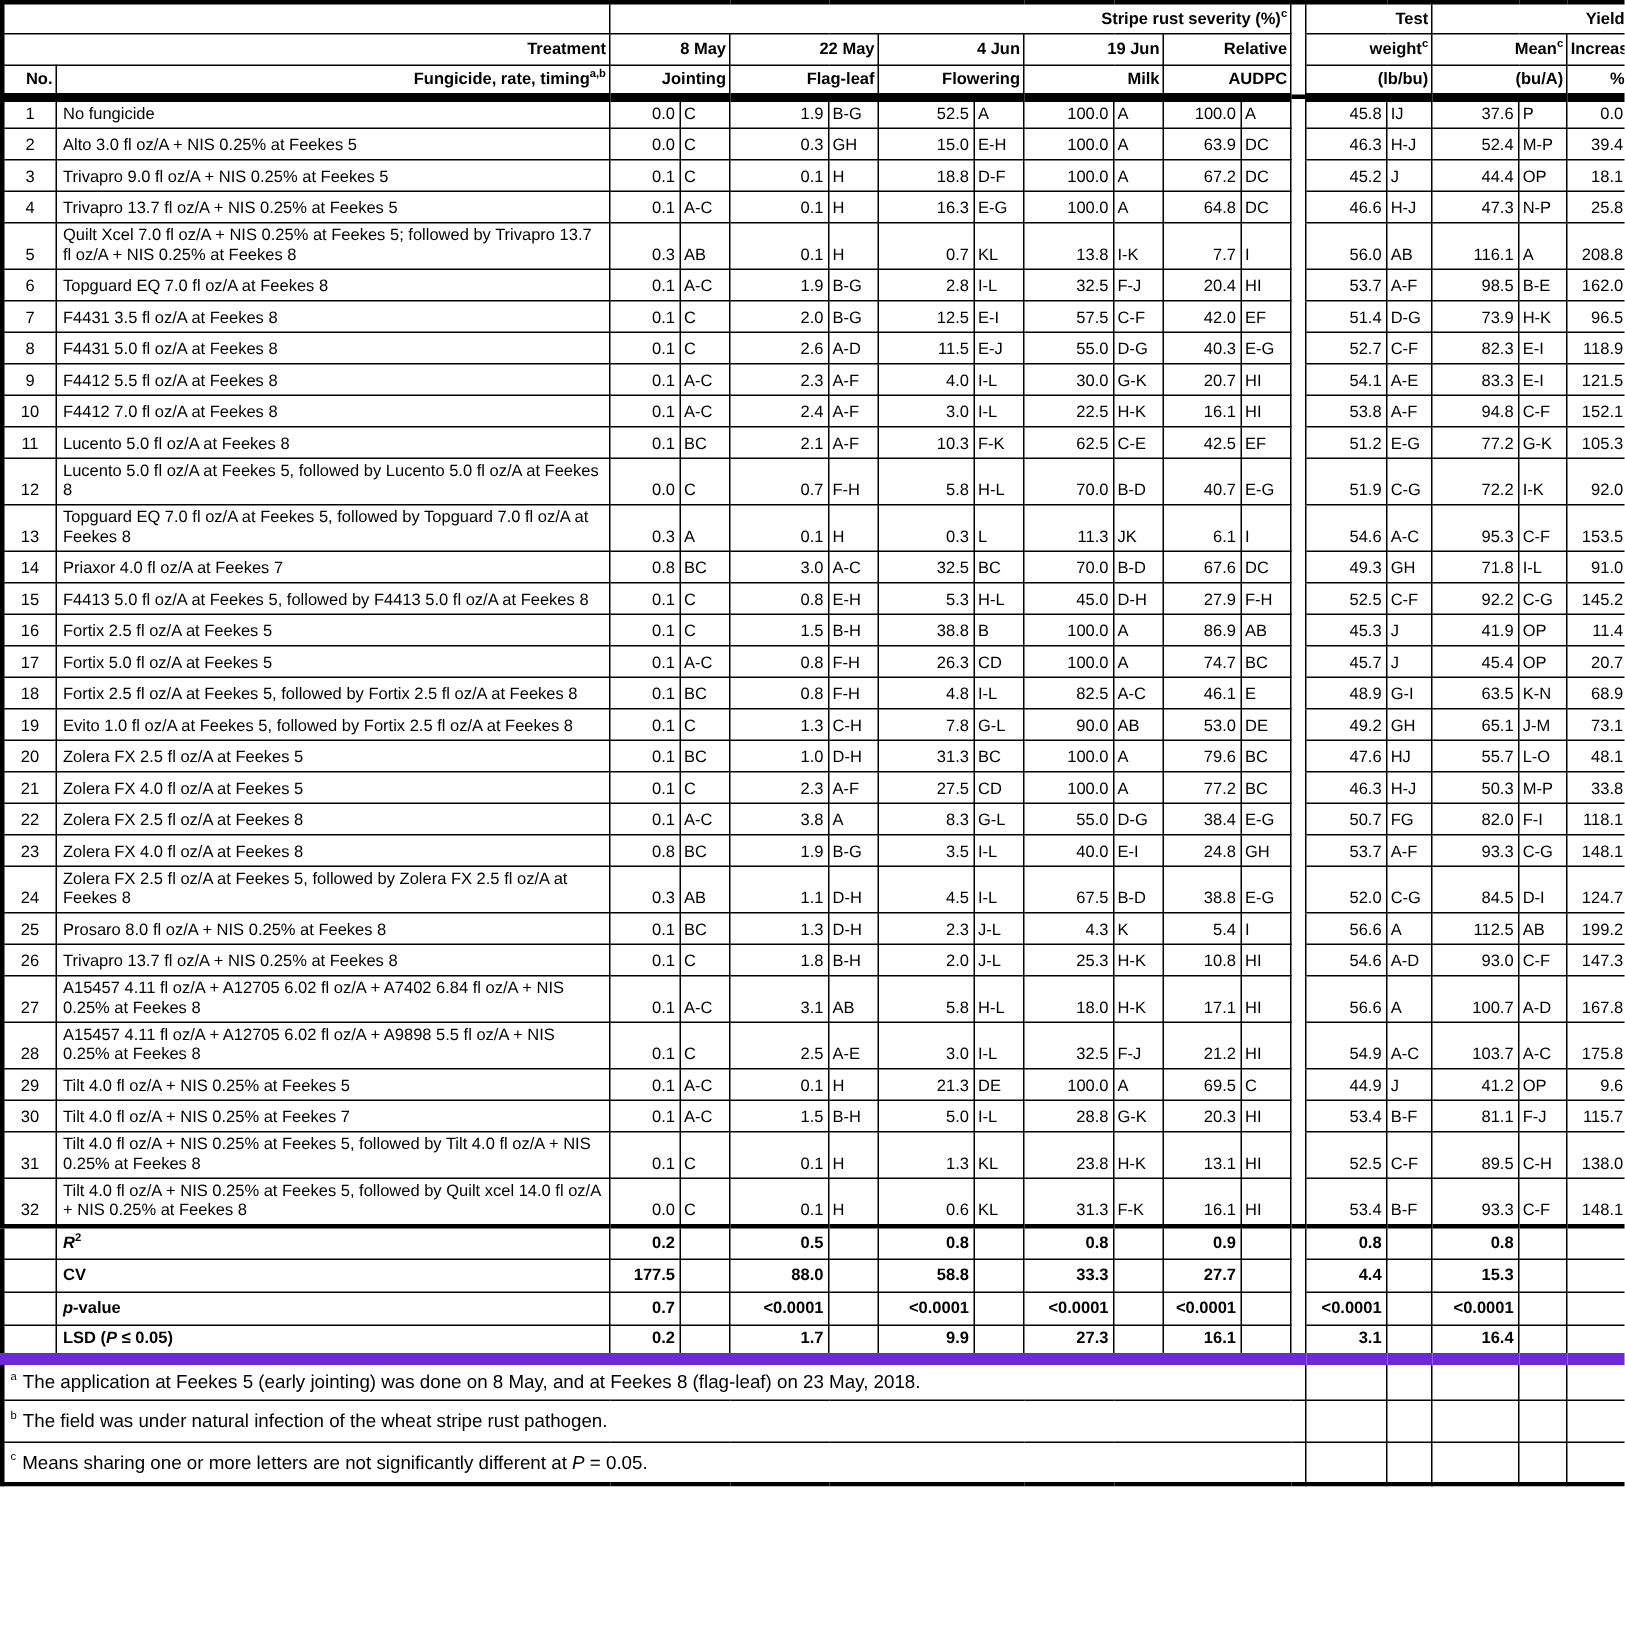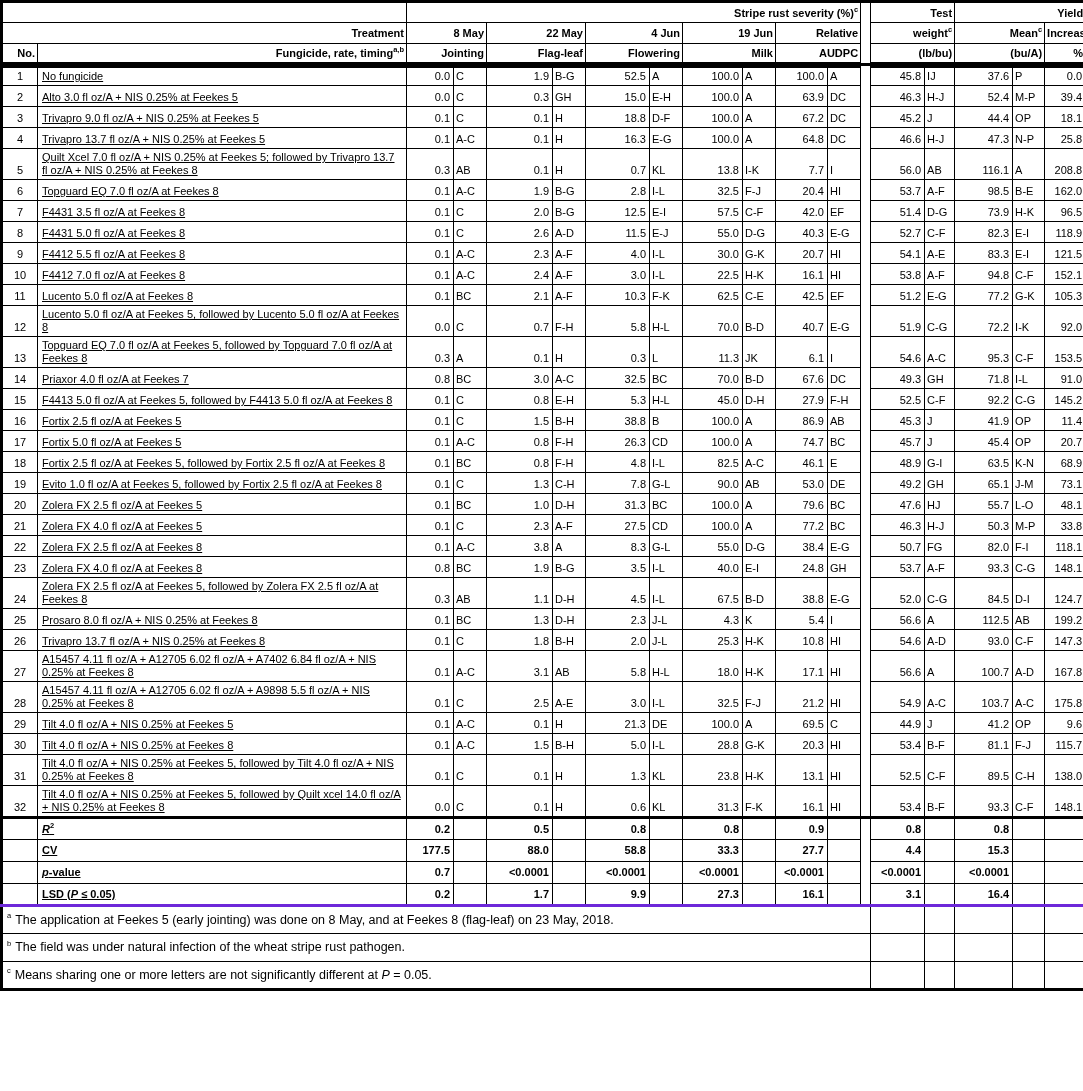--- a/index.html
+++ b/index.html
@@ -5,32 +5,32 @@
   * { box-sizing: border-box; }
   html, body { margin: 0; padding: 0; background: #ffffff; }
   body { width: 1083px; font-family: "Liberation Sans", sans-serif; color: #000; }
   table { border-collapse: collapse; table-layout: fixed; width: 1083px; border: 3px solid #000; }
   th, td { border: 1px solid #000; overflow: hidden; }
   thead th { font-size: 11px; font-weight: bold; text-align: right; height: 21px; padding: 0 2px; vertical-align: middle; white-space: nowrap; }
   th.treat { text-align: right; padding-left: 4px; }
   sup { font-size: 7.5px; line-height: 0; }
   tbody td { font-size: 11px; height: 21px; line-height: 13px; padding: 2px 3px; vertical-align: bottom; }
   td.no  { text-align: center; padding-left: 1px; padding-right: 1px; }
-  td.desc{ text-align: left; padding-left: 4px; white-space: normal; text-decoration: underline; }
+  td.desc{ text-align: left; padding-left: 4px; white-space: normal; }
   td.v   { text-align: right; white-space: nowrap; }
   td.l   { text-align: left; padding-left: 2px; white-space: nowrap; }
   td.inc { text-align: right; white-space: nowrap; }
   .sp    { border-top: none; border-bottom: none; }
   tr.h3 th { border-bottom: 6px solid #000000; }
   tr.h3 .sp { border-bottom: 3px solid #000; }
   tr.stats td { font-weight: bold; height: 22px; vertical-align: middle; }
   tr.stats-first td { border-top: 3px solid #000; margin-top: 36px; }
   tr.fnote td { font-size: 12.5px; height: 28px; vertical-align: middle; text-align: left; padding-left: 4px; font-weight: normal; white-space: normal; }
   tr.fnote td sup { margin-right: 4px; }
-  tr.fnote-first td { border-top: 3px solid #6d28d9; }
+  tr.fnote-first td { border-top: 8px solid #6d28d9; }
 </style>
 </head>
 <body>
 
 <table>
   <colgroup>
     <col style="width:36px">
       <col style="width:369px">
     <col style="width:47px">
       <col style="width:33px">
@@ -659,21 +659,21 @@
         <td class="l">C</td>
         <td class="sp"></td>
         <td class="v">44.9</td>
         <td class="l">J</td>
         <td class="v">41.2</td>
         <td class="l">OP</td>
         <td class="inc">9.6</td>
       </tr>
       <tr>
         <td class="no">30</td>
-        <td class="desc">Tilt 4.0 fl oz/A + NIS 0.25% at Feekes 8</td>
+        <td class="desc">Tilt 4.0 fl oz/A + NIS 0.25% at Feekes 7</td>
         <td class="v">0.1</td>
         <td class="l">A-C</td>
         <td class="v">1.5</td>
         <td class="l">B-H</td>
         <td class="v">5.0</td>
         <td class="l">I-L</td>
         <td class="v">28.8</td>
         <td class="l">G-K</td>
         <td class="v">20.3</td>
         <td class="l">HI</td>

